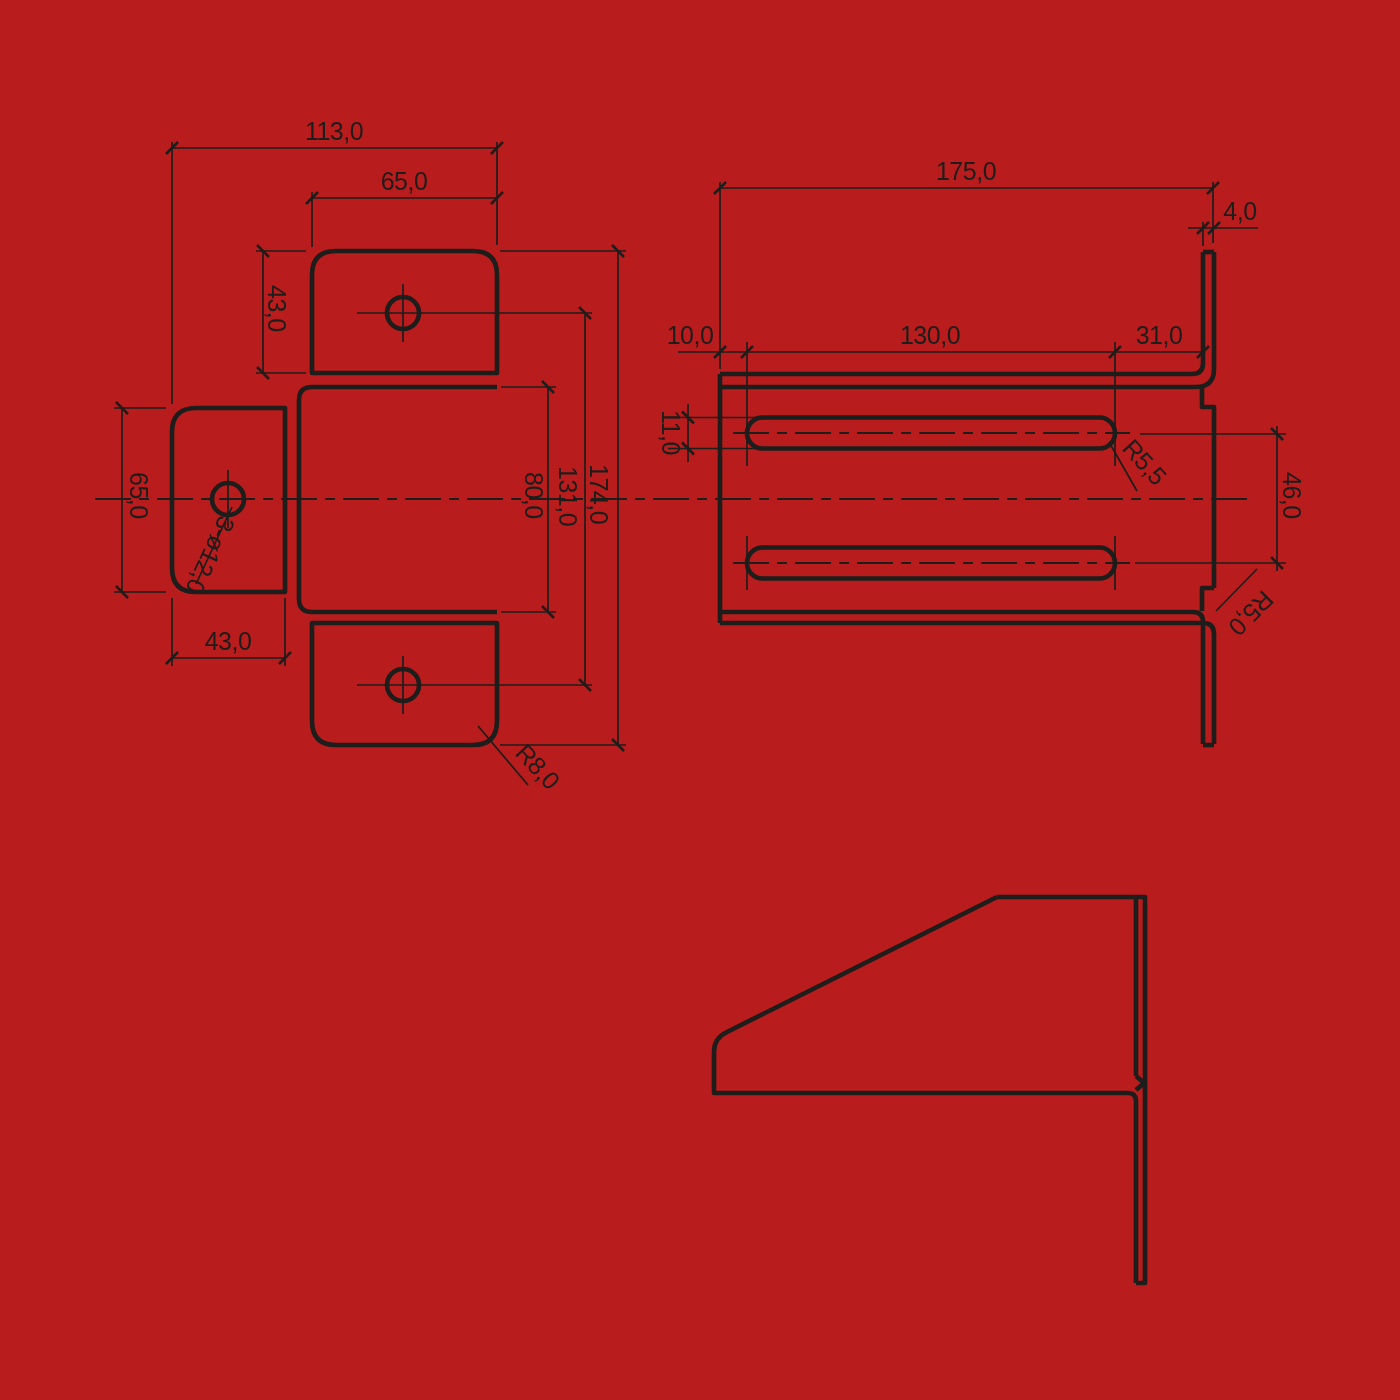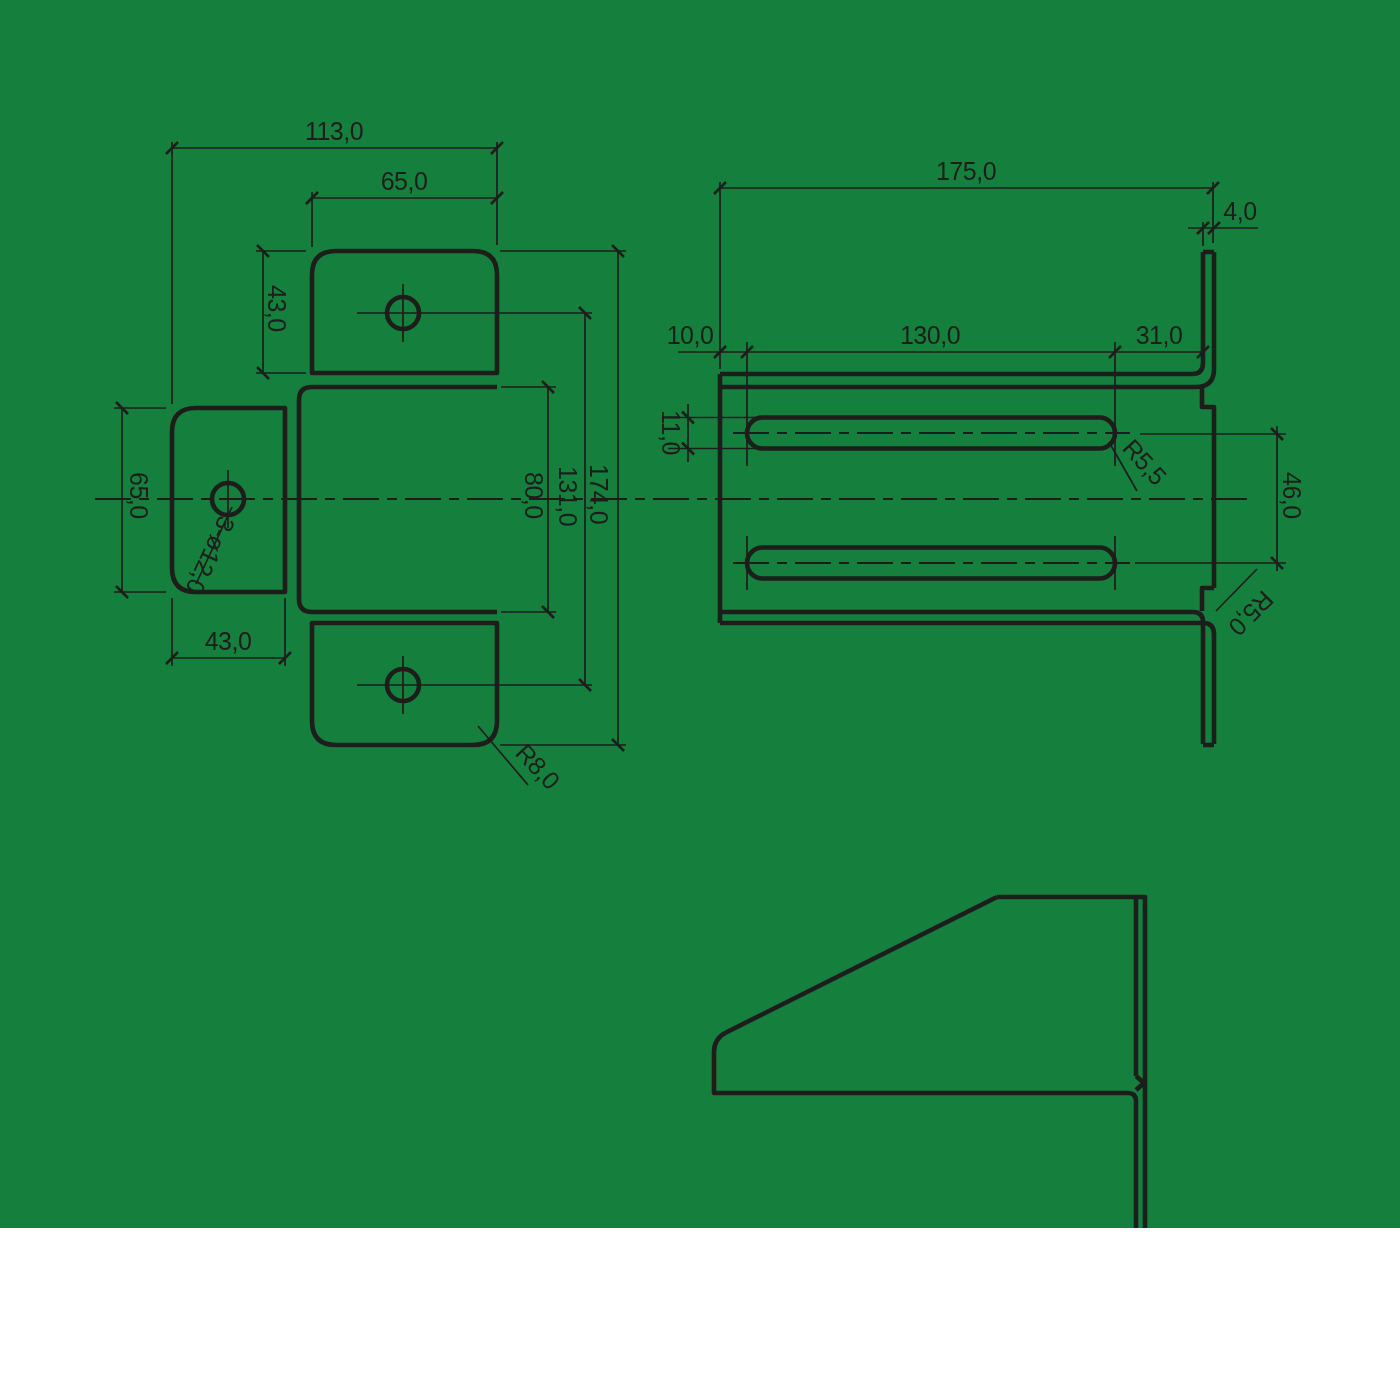--- a/index.html
+++ b/index.html
@@ -1,16 +1,16 @@
 <!DOCTYPE html>
 <html><head>
 <meta charset="utf-8">
 <style>
   html,body{margin:0;padding:0;background:#ffffff;}
-  .stage{position:relative;width:1400px;height:1228px;background:#15803d;overflow:hidden;}
+  .stage{position:relative;width:1400px;height:1400px;background:#b91c1c;overflow:hidden;}
   svg{display:block;}
   .thick{fill:none;stroke:#1d1d1b;stroke-width:4.6;stroke-linejoin:round;stroke-linecap:butt;}
   .thin{fill:none;stroke:#1d1d1b;stroke-width:1.7;stroke-linecap:butt;}
   .tick{fill:none;stroke:#1d1d1b;stroke-width:2.6;stroke-linecap:butt;}
   .cline{fill:none;stroke:#1d1d1b;stroke-width:2.1;stroke-dasharray:36 8 10 8;}
   .dimtext{font-family:"Liberation Sans", sans-serif;font-size:25px;letter-spacing:-0.5px;fill:#1d1d1b;}
   .mid{text-anchor:middle;}
 </style>
 </head>
 <body>

